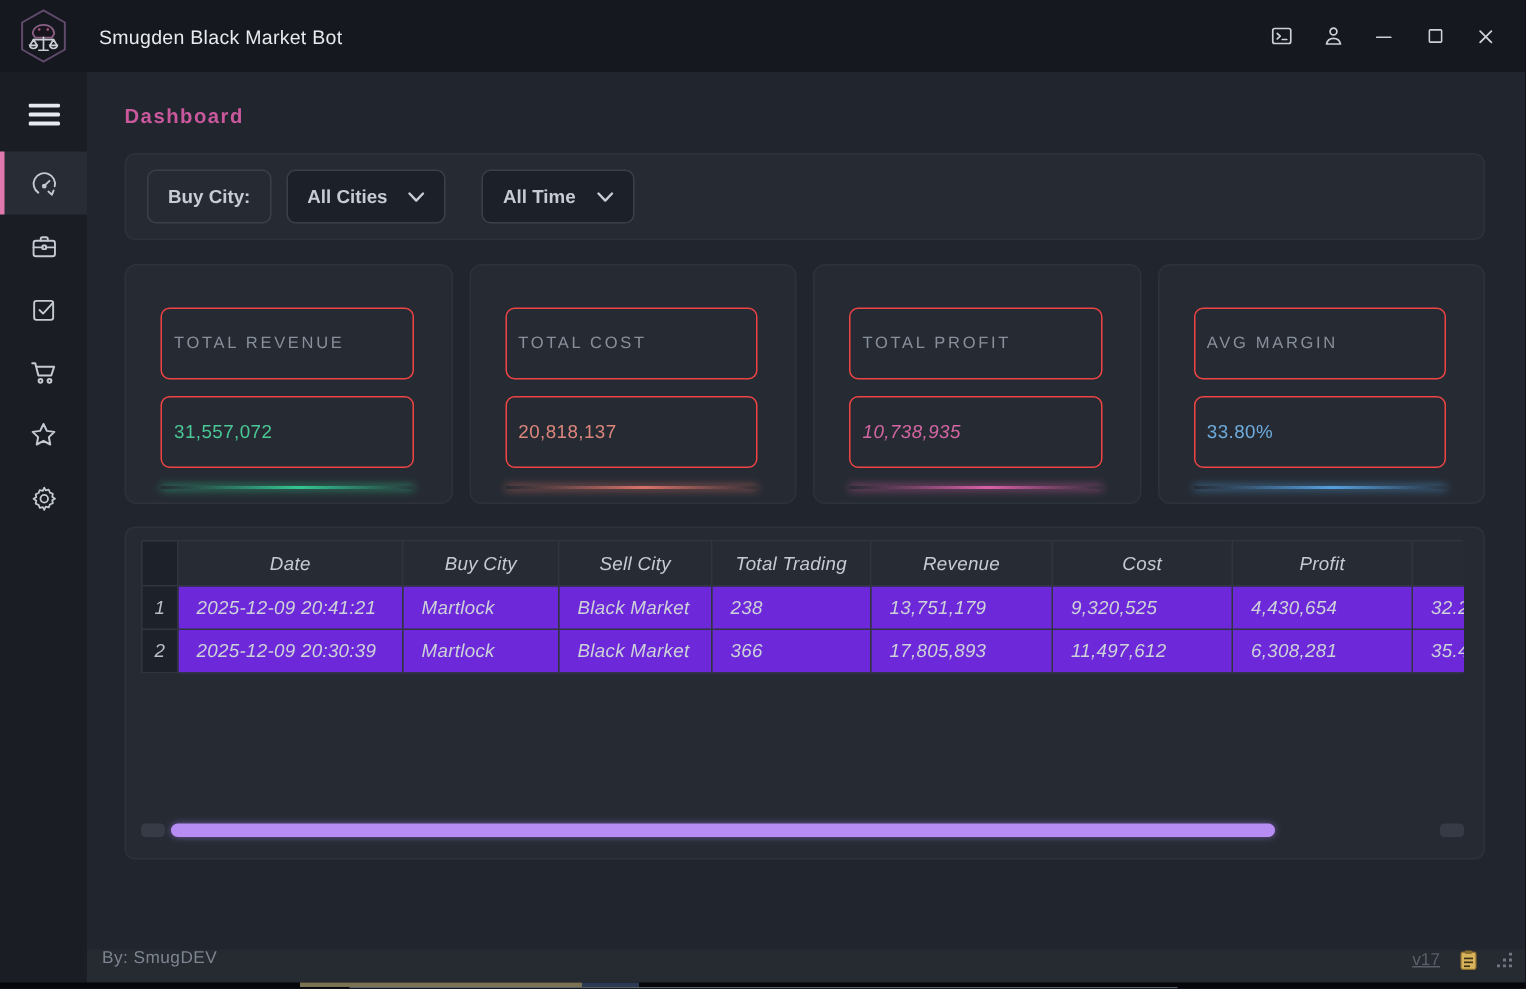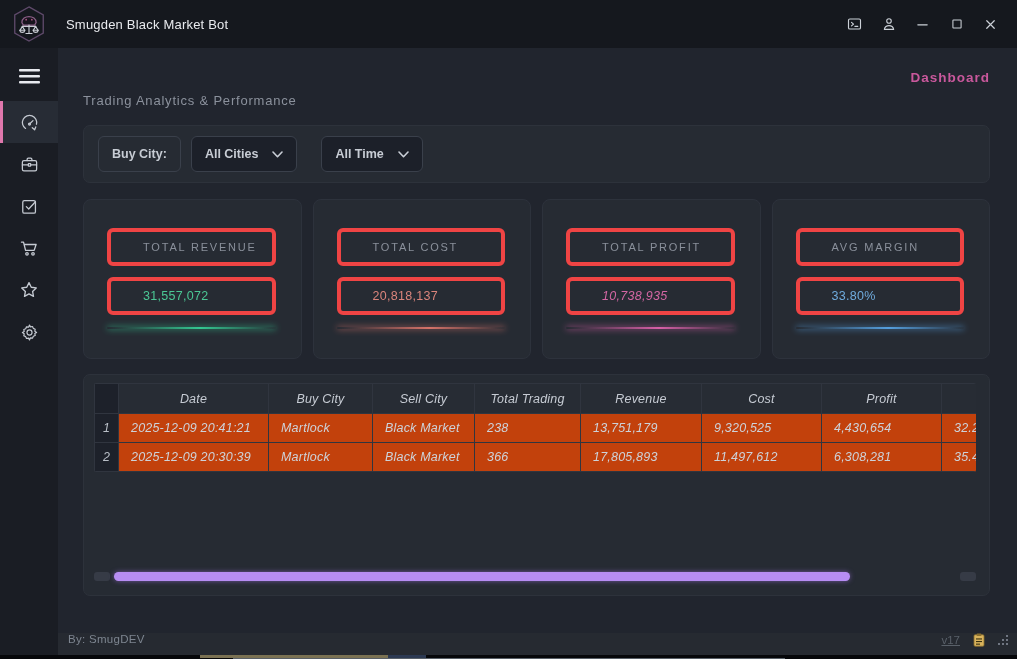--- a/index.html
+++ b/index.html
@@ -19,50 +19,50 @@
   .sidebar { width:58px; background:#1a1d24; flex:none; display:flex; flex-direction:column; align-items:stretch; }
   .hamburger { height:40px; margin-top:8px; display:flex; align-items:center; justify-content:center; cursor:pointer; }
   .nav-item { height:42px; display:flex; align-items:center; justify-content:center; color:#c5cad2; cursor:pointer; position:relative; }
   .nav-item.active { background:#272c35; }
   .nav-item.active::before { content:""; position:absolute; left:0; top:0; bottom:0; width:3px; background:var(--accent,#e078ad); }
 
   .main { flex:1; padding:0 27px 0 25px; display:flex; flex-direction:column; min-width:0; }
 
   
   .page-head { margin-top:22px; }
-  .page-title { font-size:13.5px; font-weight:bold; letter-spacing:1px; color:#c9589c;text-align:right; }
+  .page-title { font-size:13.5px; font-weight:bold; letter-spacing:1px; color:#c9589c; }
   .page-sub { margin-top:8px; font-size:13px; letter-spacing:.8px; color:#8b919c; }
 
   
   .panel { background:#262b33; border:1px solid #2d323b; border-radius:7px; }
 
   
   .filterbar { margin-top:17px; height:58px; display:flex; align-items:center; padding-left:14px; gap:10px; flex:none; }
   .chip { height:36px; display:flex; align-items:center; padding:0 13px; border:1px solid #3a404b; border-radius:6px; color:#c7ccd4; font-size:12.5px; white-space:nowrap;font-weight:bold; }
   .chip.select { background:#1c2029; gap:14px; cursor:pointer; }
   .chip.select svg { flex:none; }
   .filter-gap { width:4px; }
 
   
   .cards { margin-top:16px; display:grid; grid-template-columns:repeat(4,1fr); gap:11px; height:160px; flex:none; }
   .card { background:#262b33; border:1px solid #2d323c; border-radius:8px; padding:28px 25px 0 23px; }
-  .stat-box { height:38px; border:4px solid #ef4444; border-radius:6px; display:flex; align-items:center; padding-left:32px; }
+  .stat-box { height:48px; border:1px solid #ef4444; border-radius:6px; display:flex; align-items:center; padding-left:8px; }
   .stat-label { color:#8a909b; font-size:11px; letter-spacing:1.8px; }
   .stat-value-box { margin-top:11px; }
   .stat-value { font-size:12.5px; letter-spacing:.3px; }
   .stat-line { margin-top:12px; height:2px; border-radius:2px;
     background:linear-gradient(90deg, rgba(0,0,0,0) 0%, var(--c) 55%, rgba(0,0,0,0) 104%);
     box-shadow:0 0 6px var(--c); opacity:.95; }
 
   
   .tablepanel { margin-top:15px; height:222px; position:relative; flex:none;font-style:italic; }
   .table-clip { position:absolute; top:8px; left:10px; width:882px; overflow:hidden; border-radius:2px; }
   table { border-collapse:collapse; table-layout:fixed; width:947px; font-size:12.5px; }
   th { height:30px; background:#272c34; border:1px solid #30353f; color:#c6cbd3; font-weight:normal; text-align:center; letter-spacing:.2px; }
-  td { height:29px; background:#c2410c; border:1px solid #30353f; color:#cdd2d9; text-align:left; padding-left:12px; letter-spacing:.2px; }
+  td { height:29px; background:#6d28d9; border:1px solid #30353f; color:#cdd2d9; text-align:left; padding-left:12px; letter-spacing:.2px; }
   th.numcol, td.numcol { background:#1d212a; text-align:center; padding-left:0; color:#b9bfc7; }
 
   
   .hscroll { position:absolute; left:10px; right:13px; bottom:14px; height:10px; display:flex; align-items:center; gap:2px; }
   .hs-btn { width:16px; height:9px; background:#363b46; border-radius:3px; cursor:pointer; flex:none; }
   .hs-track { flex:1; height:9px; position:relative; cursor:pointer; }
   .hs-thumb { position:absolute; left:2px; top:0; height:9px; width:87%; border-radius:5px; box-shadow:0 0 5px rgba(170,120,240,.55); cursor:grab; }
 
   
   .bottom-row { height:22px; flex:none; display:flex; }
@@ -196,21 +196,20 @@
             <circle cx="12" cy="12" r="3.2"></circle>
           </svg>
         </span>
       </div>
     </nav>
 
     <div class="main">
 
       <div class="page-head">
         <div class="page-title" style="color: rgb(201, 88, 156);">Dashboard</div>
-        <div class="page-sub">Trading Analytics &amp; Performance</div>
       </div>
 
       <div class="panel filterbar">
         <div class="chip">Buy City:</div>
         <div class="chip select">
           <span>All Cities</span>
           <svg width="11" height="7" viewBox="0 0 11 7" fill="none" stroke="#c9ced6" stroke-width="1.6" stroke-linecap="round" stroke-linejoin="round">
               <polyline points="1,1 5.5,5.7 10,1"></polyline>
             </svg>
         </div>

